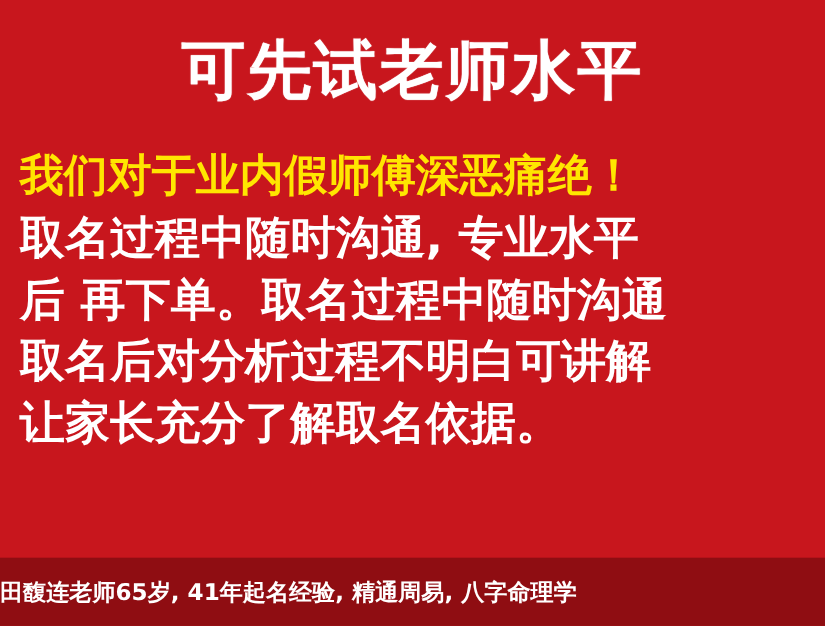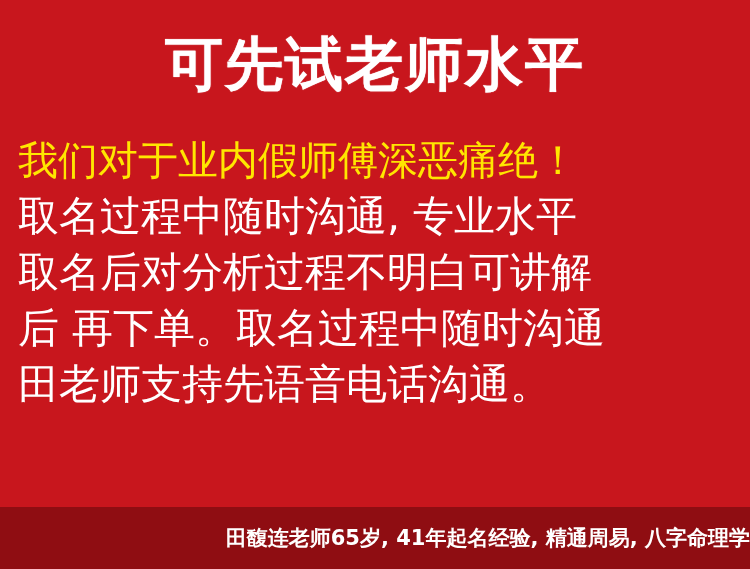--- a/index.html
+++ b/index.html
@@ -43,39 +43,39 @@
     position: absolute;
     top: 132px;
     left: 0;
     width: 750px;
     padding: 0 18px;
     box-sizing: border-box;
   }
   .line {
     color: #ffffff;
     font-size: 41px;
-    font-weight: normal;
+    font-weight: bold;
     line-height: 56px;
     white-space: nowrap;
     letter-spacing: 0px;
   }
   .line.highlight {
     color: #ffe600;
     font-size: 40px;
   }
   .footer-band {
     position: absolute;
     left: 0;
     bottom: 0;
     width: 750px;
     height: 62px;
     background: #8f0d12;
     display: flex;
     align-items: center;
-    justify-content: flex-end;
+    justify-content: flex-start;
   }
   .footer-text {
     color: #ffffff;
     font-size: 21px;
     font-weight: bold;
     letter-spacing: 0px;
     white-space: nowrap;
   }
 </style>
 </head>
@@ -83,22 +83,22 @@
 
 <div class="poster">
 
   <div class="title-band">
     <div class="title-text">可先试老师水平</div>
   </div>
 
   <div class="body-block">
     <div class="line highlight">我们对于业内假师傅深恶痛绝！</div>
     <div class="line">取名过程中随时沟通, 专业水平</div>
+    <div class="line">后  再下单。取名过程中随时沟通</div>
     <div class="line">取名后对分析过程不明白可讲解</div>
-    <div class="line">后  再下单。取名过程中随时沟通</div>
-    <div class="line">田老师支持先语音电话沟通。</div>
+    <div class="line">让家长充分了解取名依据。</div>
   </div>
 
   <div class="footer-band">
     <div class="footer-text">田馥连老师65岁, 41年起名经验, 精通周易, 八字命理学</div>
   </div>
 
 </div>
 
 </body></html>

